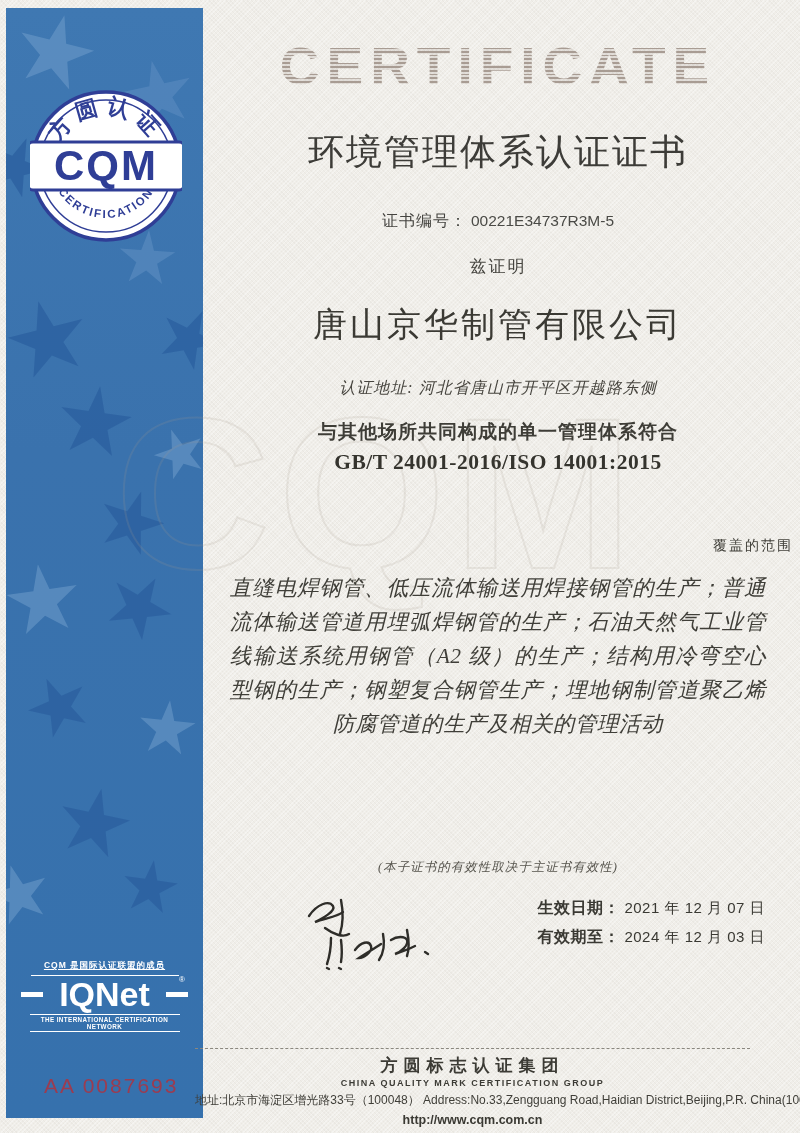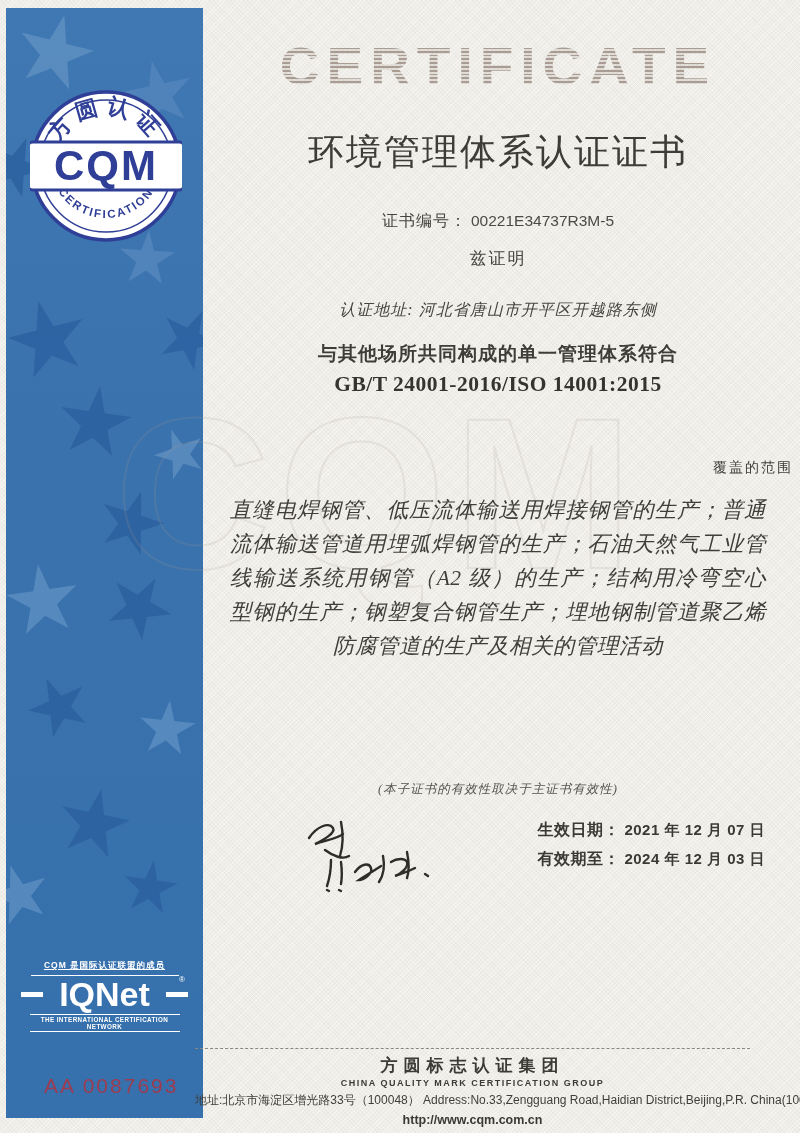--- a/index.html
+++ b/index.html
@@ -58,37 +58,37 @@
     transform:scaleY(.95);
   }
   .doc-title{
     margin-top:30px;
     font-family:"Liberation Sans","DejaVu Sans",sans-serif;
     font-size:36px; letter-spacing:2px; color:#3d3c38; font-weight:500;
   }
   .certno{ margin-top:34px; font-size:16px; color:#454440; }
   .certno .label{ letter-spacing:1px; }
   .certno .value{ font-family:"Liberation Sans","DejaVu Sans",sans-serif; font-size:15.5px; color:#4a4a46;}
-  .intro{ margin-top:15px; font-size:17px; letter-spacing:2px; color:#45443f;}
+  .intro{ margin-top:23px; font-size:17px; letter-spacing:2px; color:#45443f;}
   .company{ margin-top:24px; font-size:34px; letter-spacing:3px; color:#3b3a34; font-weight:500;}
   .addr{ margin-top:30px; font-size:16px; color:#47453f; letter-spacing:1px; font-style:italic;}
   .conform1{ margin-top:20px; font-size:19px; font-weight:bold; color:#3e3d37; letter-spacing:1px;}
   .standard{ margin-top:5px; font-size:21.5px; font-weight:bold; color:#35342e;
     font-family:Liberation Serif, serif; letter-spacing:.5px;}
   .scope-head{ margin-top:62px; font-size:14px; letter-spacing:2px; color:#42413b;text-align:right;}
   .scope{
     margin:16px auto 0; width:536px; font-size:21.5px; line-height:34px;
     text-align:justify; text-align-last:center; color:#3f3e38; font-style:italic; letter-spacing:.5px;
   }
   .note{ margin-top:118px; font-size:12.5px; color:#55534c; letter-spacing:1px; font-style:italic;}
   .sig-date-row{ position:relative; height:90px; margin-top:10px; }
   .signature{ position:absolute; left:100px; top:8px; }
   .dates{ position:absolute; right:28px; top:12px; text-align:left; }
   .date-line{ font-size:16px; font-weight:bold; color:#3a3933; margin-bottom:8px; letter-spacing:.5px;}
-  .date-line .dval{ font-family:"Liberation Sans","DejaVu Sans",sans-serif; font-weight:700; font-size:15px;}
+  .date-line .dval{ font-family:"Liberation Sans","DejaVu Sans",sans-serif; font-weight:400; font-size:15px;}
   
   .watermark{
     position:absolute; left:115px; top:370px;
     font-family:"Liberation Sans","DejaVu Sans",sans-serif;
     font-size:215px; font-weight:bold; letter-spacing:8px;
     color:transparent; -webkit-text-stroke:2px rgba(166,156,140,.17);
     pointer-events:none; z-index:0;
   }
   .main > *{ position:relative; z-index:1; }
   
@@ -167,20 +167,21 @@
   <div class="main">
     <div class="banner">CERTIFICATE</div>
     <div class="doc-title">环境管理体系认证证书</div>
 
     <div class="certno">
       <span class="label">证书编号：</span>
       <span class="value">00221E34737R3M-5</span>
     </div>
 
     <div class="intro">兹证明</div>
+    <div class="company">唐山京华制管有限公司</div>
     <div class="addr">认证地址: 河北省唐山市开平区开越路东侧</div>
     <div class="conform1">与其他场所共同构成的单一管理体系符合</div>
     <div class="standard">GB/T 24001-2016/ISO 14001:2015</div>
 
     <div class="scope-head">覆盖的范围</div>
     <div class="scope">直缝电焊钢管、低压流体输送用焊接钢管的生产；普通流体输送管道用埋弧焊钢管的生产；石油天然气工业管线输送系统用钢管（A2 级）的生产；结构用冷弯空心型钢的生产；钢塑复合钢管生产；埋地钢制管道聚乙烯防腐管道的生产及相关的管理活动</div>
 
     <div class="note">(本子证书的有效性取决于主证书有效性)</div>
 
     <div class="sig-date-row">

